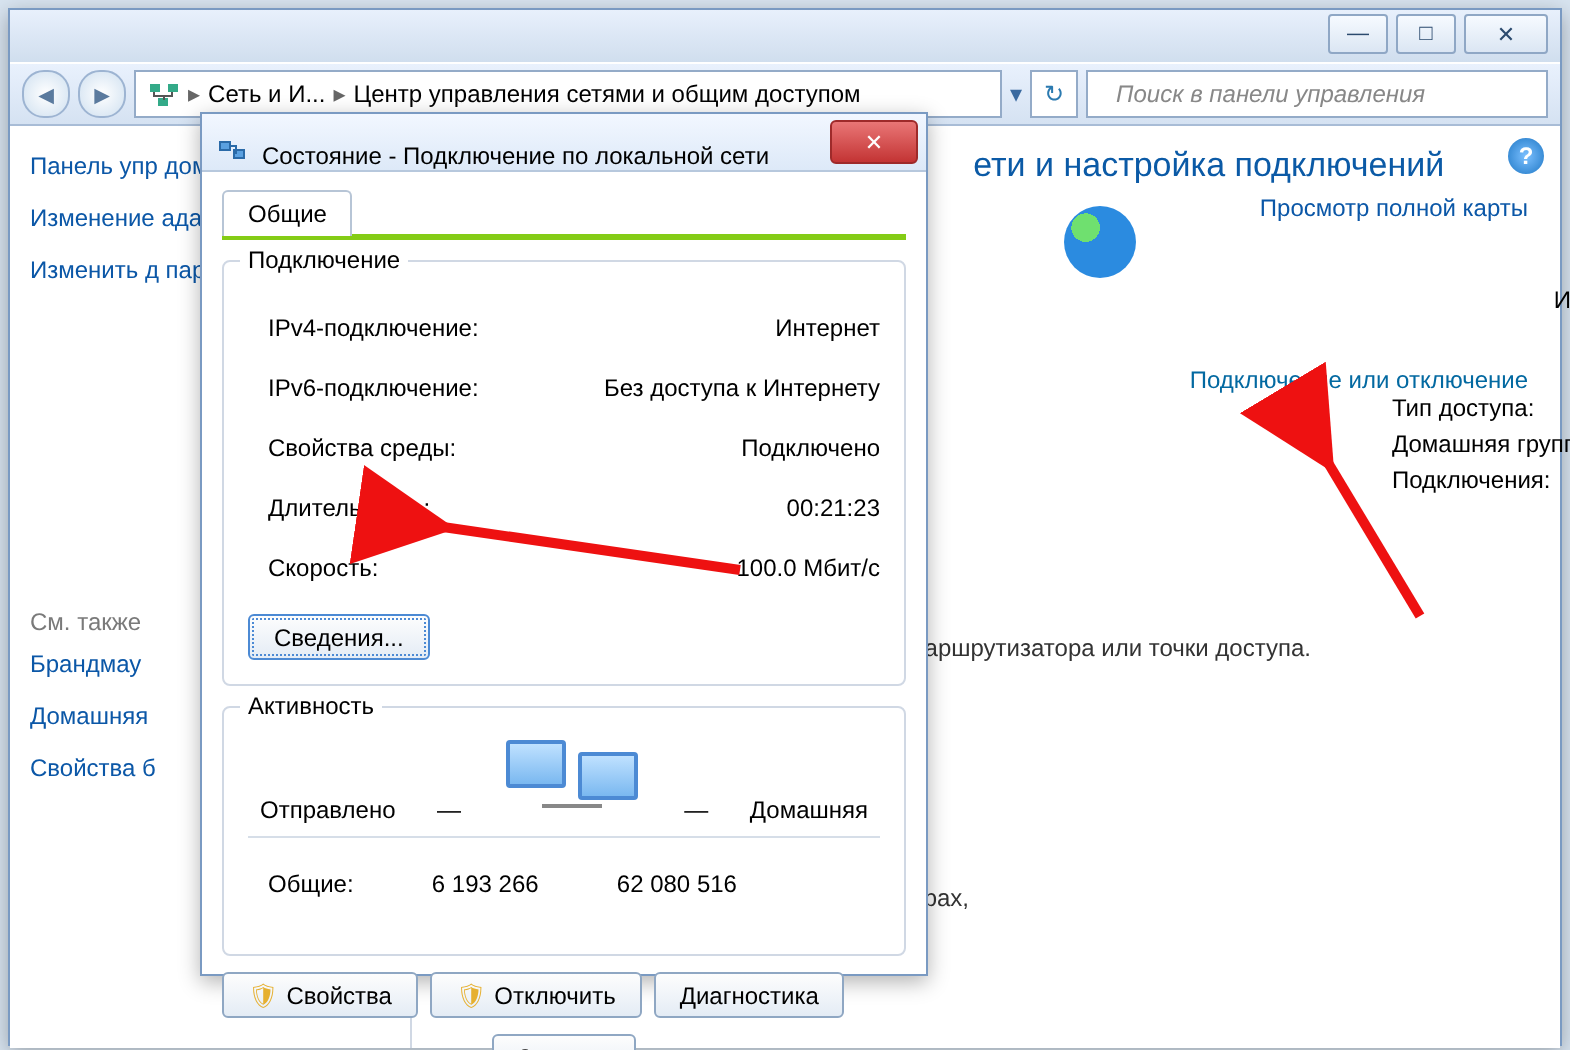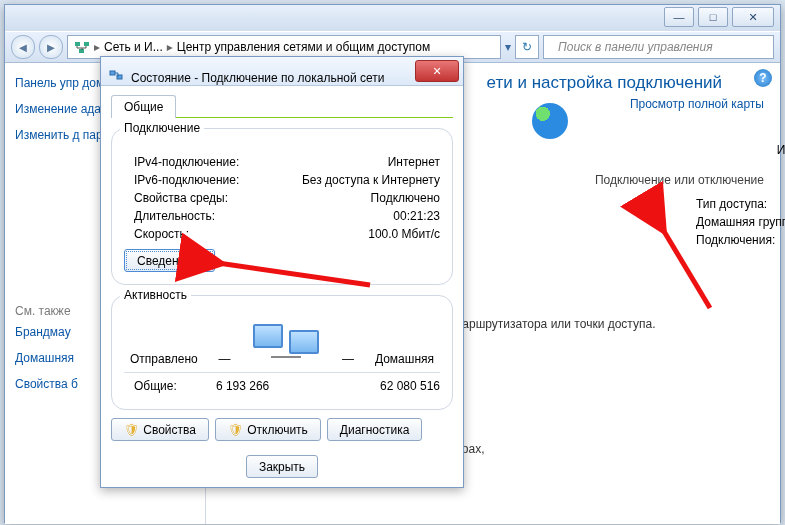--- a/index.html
+++ b/index.html
@@ -20,37 +20,37 @@
 .sidebar{width:180px;background:#fff;border-right:1px solid #d0d8e4;padding:12px 10px}
 .sidelink{color:#0b57a7;font-size:12px;margin-bottom:10px;line-height:1.35;cursor:pointer}
 .see-also{color:#7a7a7a;font-size:12px;margin:160px 0 6px}
 .mainpane{flex:1;background:#fff;padding:10px 16px;position:relative}
 .help{position:absolute;right:8px;top:6px;width:18px;height:18px;border-radius:9px;background:radial-gradient(#7cc0ff,#1e77c5);color:#fff;font-weight:bold;font-size:12px;display:flex;align-items:center;justify-content:center}
 .heading1{color:#0b5aa6;font-size:17px;font-weight:400}
 .netmap{display:flex;align-items:center;gap:14px;margin:10px 0 4px;position:relative;left:310px}
 .globe{width:36px;height:36px;border-radius:18px;background:radial-gradient(circle at 30% 30%,#6fe06f 0 20%,#2b8be0 20% 100%)}
 .netmap-label{font-size:12px;text-align:center;position:relative;left:310px}
 .maplink{position:absolute;right:16px;top:34px;color:#0b57a7;font-size:12px;cursor:pointer}
-.sublink{color:#404040;font-size:12px;position:absolute;right:16px;top:110px;cursor:pointer}
+.sublink{color:#0369a1;font-size:12px;position:absolute;right:16px;top:120px;cursor:pointer}
 .kv{display:flex;gap:18px;margin:4px 0;font-size:12px}
 .kv .k{width:120px}
 .conn-block{position:absolute;left:490px;top:130px}
 .section-head{color:#0b57a7;font-size:13px;margin-top:60px}
 .section-body{color:#333;font-size:12px;margin:4px 0 12px;line-height:1.4}
 
 .dialog{left:100px;top:56px;width:362px;height:430px;z-index:10}
 .dlg-title{height:28px;background:linear-gradient(#f2f7ff,#dde9f8);border-bottom:1px solid #b7c8dd;display:flex;align-items:flex-end;padding:0 8px;font-size:12px;position:relative}
 .dlg-title .ico{width:16px;height:16px;margin-right:6px}
 .dlg-close{position:absolute;right:4px;top:3px;width:42px;height:20px;border-radius:3px;background:linear-gradient(#e97676,#c33434);border:1px solid #9e2a2a;color:#fff;display:flex;align-items:center;justify-content:center;font-size:11px;cursor:pointer}
 .dlg-body{padding:8px 10px 10px;height:calc(100% - 28px);box-sizing:border-box;display:flex;flex-direction:column}
-.tabs{display:flex;border-bottom:1px solid #84cc16}
+.tabs{display:flex;border-bottom:3px solid #84cc16}
 .tab{padding:4px 12px;border:1px solid #b7c5d6;border-bottom:none;background:#fff;font-size:12px;position:relative;top:1px;border-radius:3px 3px 0 0}
-.group{border:1px solid #d0d8e4;border-radius:14px;margin-top:10px;padding:22px 12px 12px;position:relative}
+.group{border:1px solid #d0d8e4;border-radius:4px;margin-top:10px;padding:10px 12px 12px;position:relative}
 .group-title{position:absolute;top:-8px;left:8px;background:#fff;padding:0 4px;font-size:12px}
-.row{display:flex;justify-content:space-between;font-size:12px;margin:4px 0}
+.row{display:flex;justify-content:space-between;font-size:12px;margin:16px 0}
 .row .l{padding-left:10px}
 .btn{height:23px;padding:0 12px;border:1px solid #8fa7c3;border-radius:3px;background:linear-gradient(#fdfdfd,#e4ecf5);font-size:12px;cursor:pointer;display:inline-flex;align-items:center;gap:4px}
 .btn.hl{outline:1px dotted #4c8ad4;outline-offset:-3px;border-color:#4c8ad4}
 .btnrow{display:flex;gap:6px;margin-top:8px}
 .activity{display:flex;align-items:flex-end;justify-content:space-between;font-size:12px;margin:6px 6px 0}
 .pcicon{width:70px;height:42px;position:relative}
 .pcicon .mon{position:absolute;width:26px;height:20px;border:2px solid #4c8ad4;border-radius:2px;background:linear-gradient(#bfe1ff,#7ab8f0)}
 .pcicon .m1{left:2px;top:0}
 .pcicon .m2{right:2px;top:6px}
 .pcicon .link{position:absolute;left:20px;top:22px;width:30px;height:10px;border-bottom:2px solid #888}
@@ -187,21 +187,21 @@
             <div class="mon m2"></div>
             <div class="link"></div>
         </div>
         <span>—</span>
         <span>Домашняя</span>
       </div>
       <div class="hr"></div>
       <div class="row">
         <span class="l">Общие:</span>
         <span style="flex:1;text-align:center">6 193 266</span>
-        <span style="flex:1;text-align:right">62 080 516</span>
+        <span style="flex:1;text-align:left">62 080 516</span>
       </div>
     </div>
 
     <div class="btnrow">
       <button class="btn">
           <span style="color:#e6b030">🛡</span>
           <span>Свойства</span>
         </button>
       <button class="btn">
           <span style="color:#e6b030">🛡</span>

